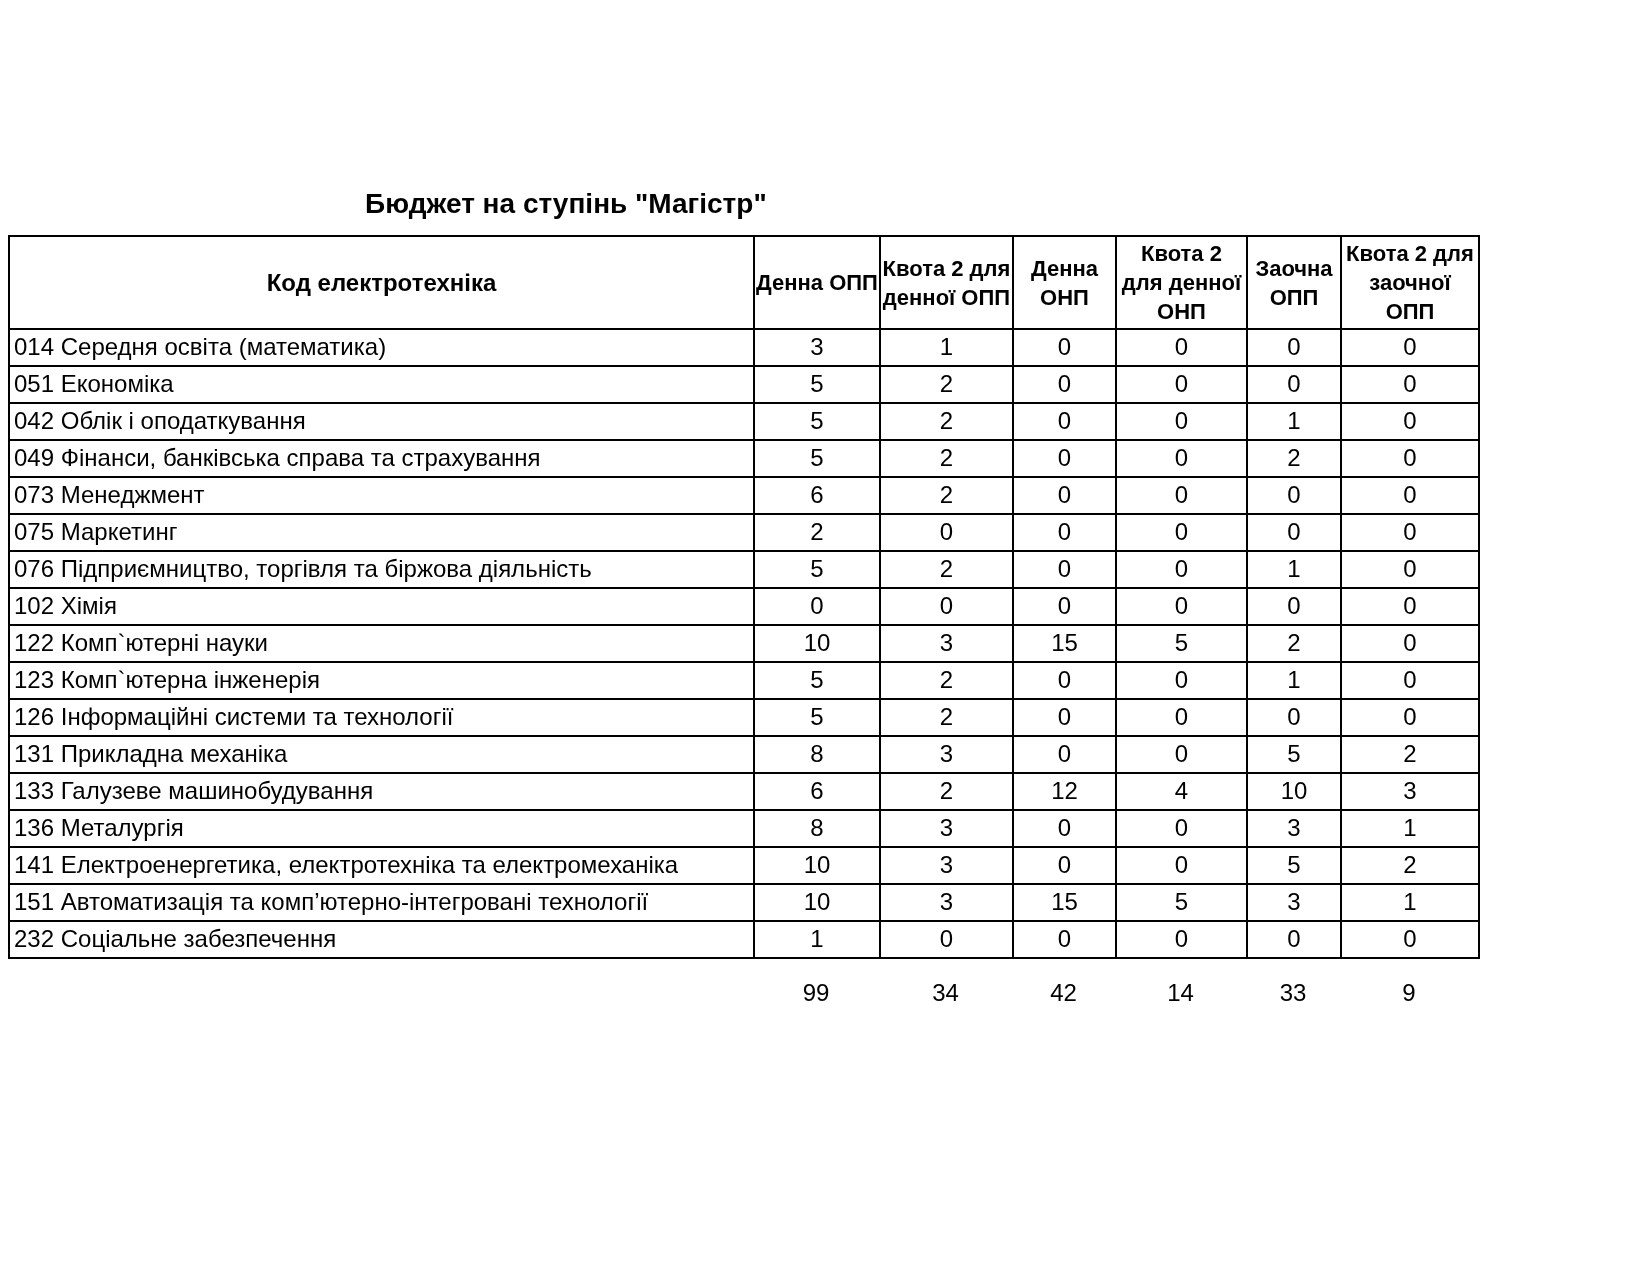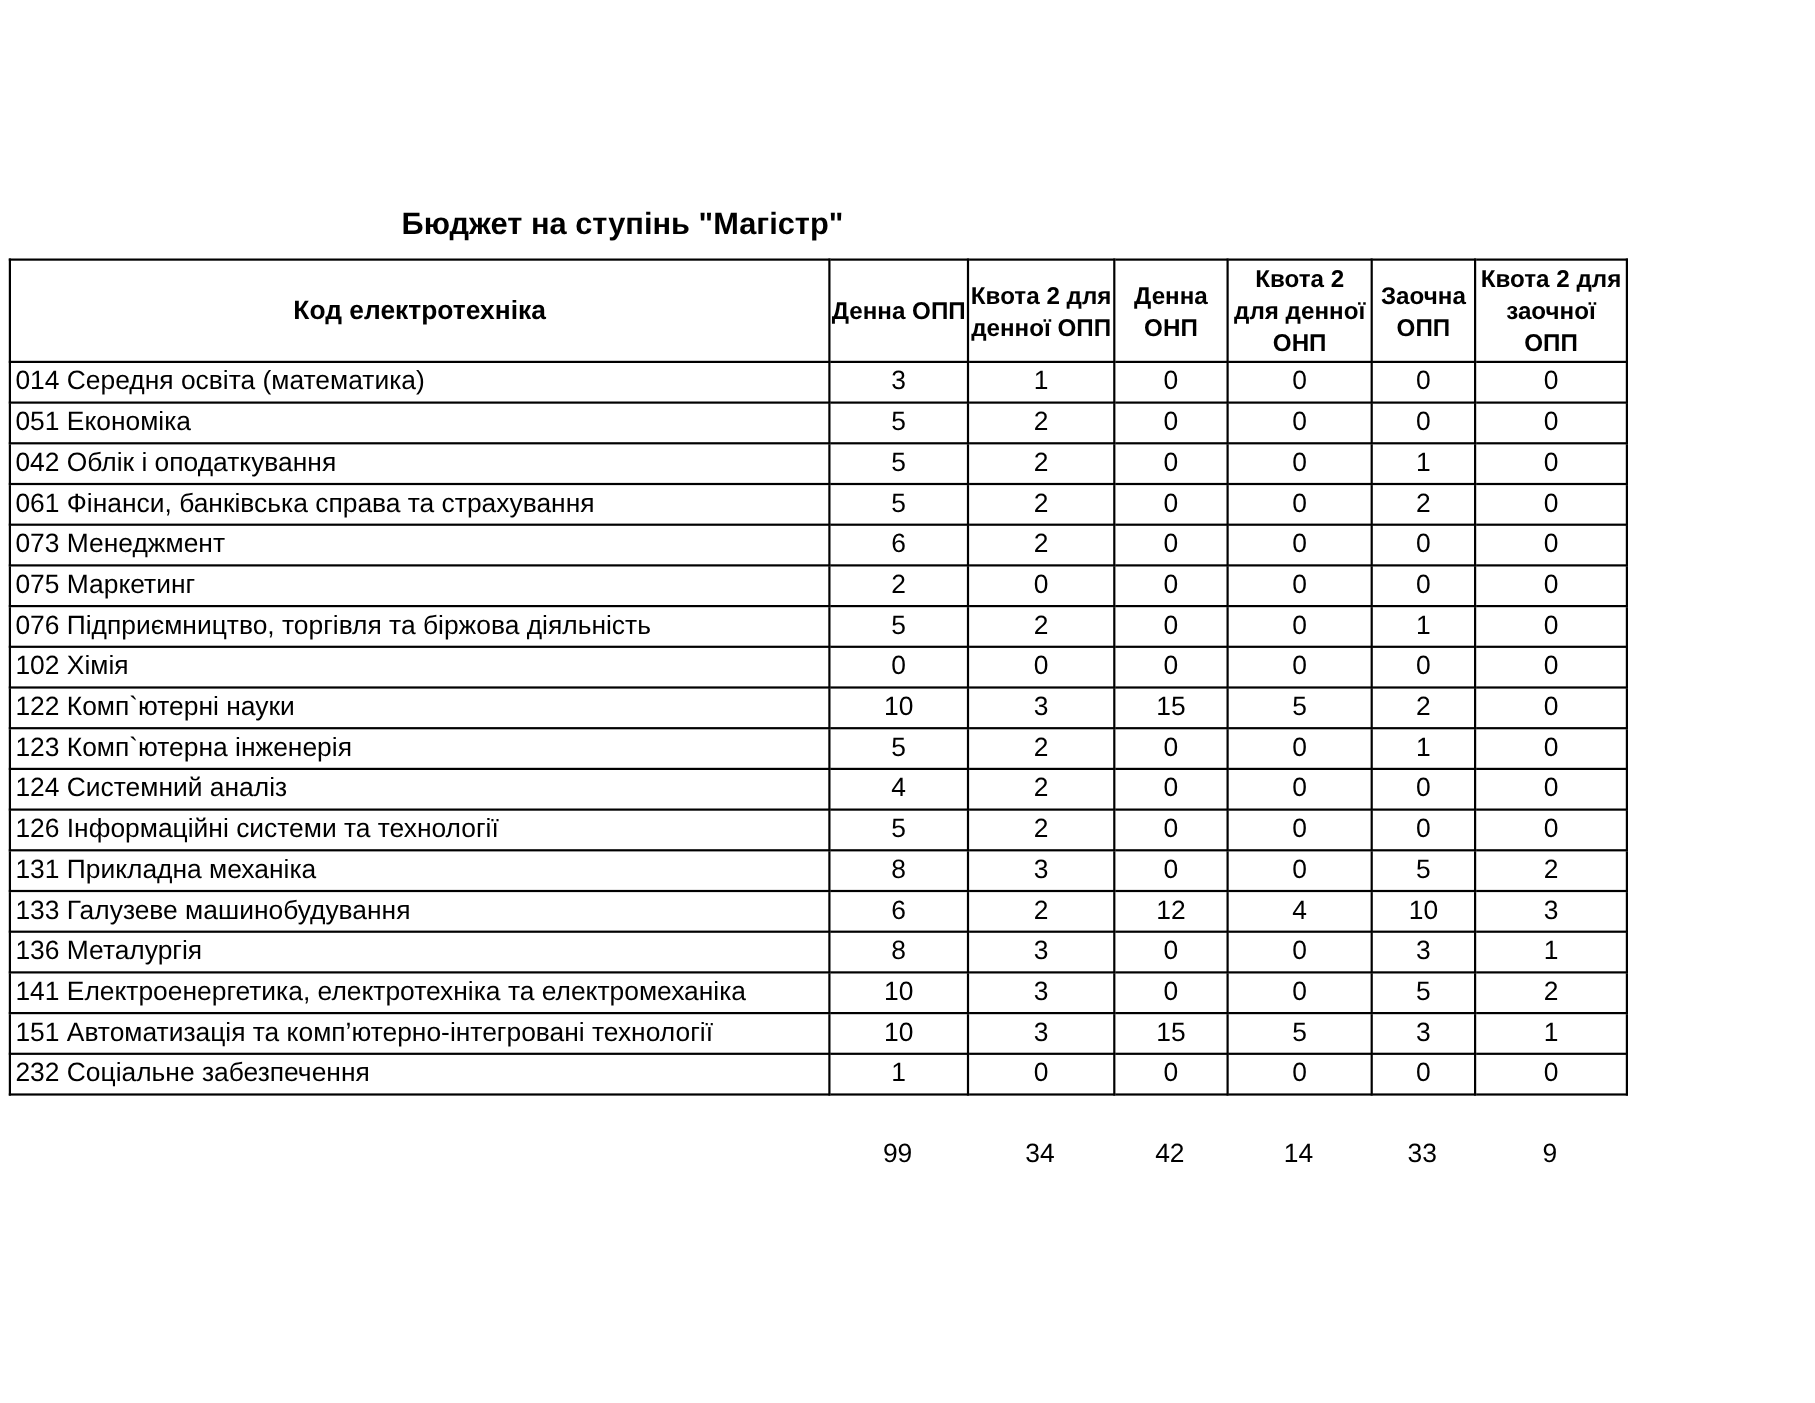--- a/index.html
+++ b/index.html
@@ -60,21 +60,21 @@
     padding: 0 7px 2px 4px;
     white-space: nowrap;
   }
   table.budget td.num {
     text-align: center;
     padding: 0 2px 2px 2px;
   }
   .totals {
     position: absolute;
     left: 8px;
-    top: 1032px;
+    top: 976px;
     width: 1470px;
     display: flex;
     align-items: center;
   }
   .totals .spacer { width: 745px; }
   .totals .tcell {
     font-size: 24px;
     text-align: center;
     height: 34px;
     line-height: 34px;
@@ -137,21 +137,21 @@
         <tr>
           <td class="label">042 Облік і оподаткування</td>
           <td class="num">5</td>
           <td class="num">2</td>
           <td class="num">0</td>
           <td class="num">0</td>
           <td class="num">1</td>
           <td class="num">0</td>
         </tr>
         <tr>
-          <td class="label">061 Фінанси, банківська справа та страхування</td>
+          <td class="label">049 Фінанси, банківська справа та страхування</td>
           <td class="num">5</td>
           <td class="num">2</td>
           <td class="num">0</td>
           <td class="num">0</td>
           <td class="num">2</td>
           <td class="num">0</td>
         </tr>
         <tr>
           <td class="label">073 Менеджмент</td>
           <td class="num">6</td>
@@ -197,29 +197,20 @@
           <td class="num">2</td>
           <td class="num">0</td>
         </tr>
         <tr>
           <td class="label">123 Комп`ютерна інженерія</td>
           <td class="num">5</td>
           <td class="num">2</td>
           <td class="num">0</td>
           <td class="num">0</td>
           <td class="num">1</td>
-          <td class="num">0</td>
-        </tr>
-        <tr>
-          <td class="label">124 Системний аналіз</td>
-          <td class="num">4</td>
-          <td class="num">2</td>
-          <td class="num">0</td>
-          <td class="num">0</td>
-          <td class="num">0</td>
           <td class="num">0</td>
         </tr>
         <tr>
           <td class="label">126 Інформаційні системи та технології</td>
           <td class="num">5</td>
           <td class="num">2</td>
           <td class="num">0</td>
           <td class="num">0</td>
           <td class="num">0</td>
           <td class="num">0</td>

